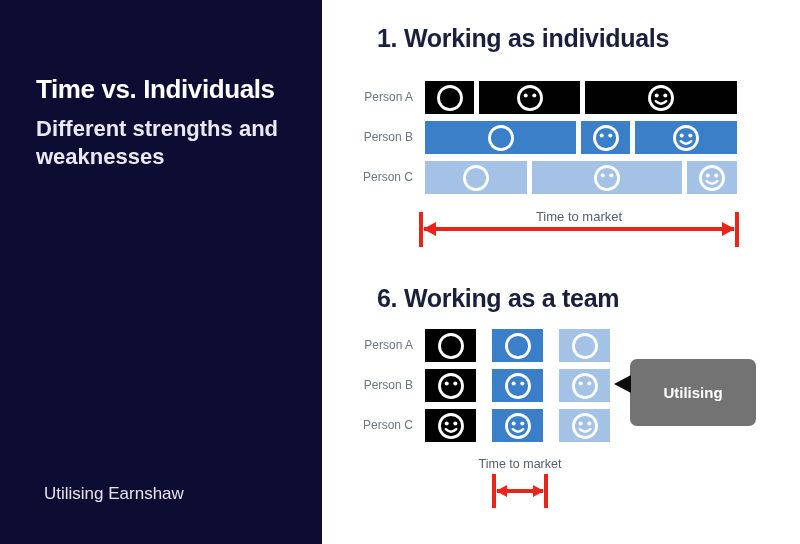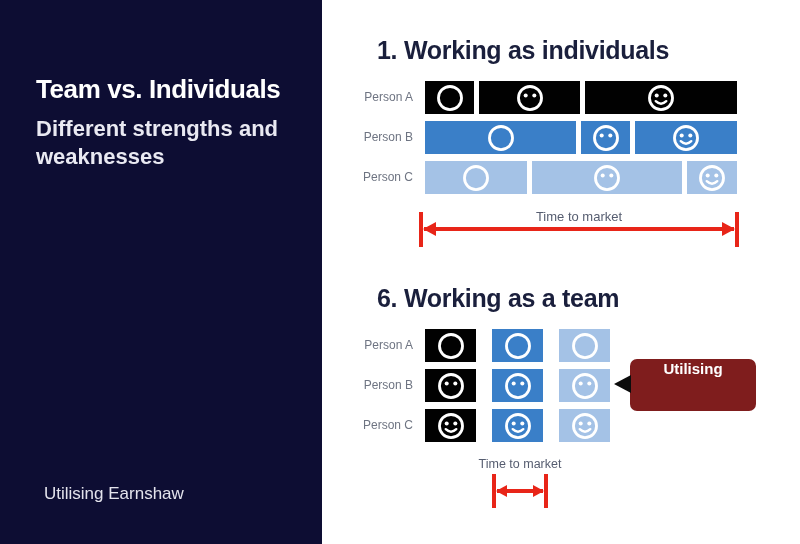--- a/index.html
+++ b/index.html
@@ -41,41 +41,41 @@
   .arrow1 .alabel{top:-3px;font-size:13px;}
   .arrow2{left:492px;top:474px;width:56px;height:34px;}
   .arrow2 .cap{height:34px;}
   .arrow2 .cap-l{left:0;} .arrow2 .cap-r{left:52px;}
   .arrow2 .aline{left:5px;right:5px;}
   .arrow2 .head{top:11px;}
   .arrow2 .head-l{left:4px;border-top:6px solid transparent;border-bottom:6px solid transparent;border-right:11px solid #e82518;}
   .arrow2 .head-r{right:4px;border-top:6px solid transparent;border-bottom:6px solid transparent;border-left:11px solid #e82518;}
   .arrow2 .alabel{top:-17px;font-size:12.5px;}
   
-  .callout{position:absolute;left:630px;top:359px;width:126px;height:52px;background:#7f1d1d;
-           border-radius:7px;display:flex;justify-content:center;}
+  .callout{position:absolute;left:630px;top:359px;width:126px;height:67px;background:#737373;
+           border-radius:7px;display:flex;align-items:center;justify-content:center;}
   .callout-text{text-align:center;color:#ffffff;font-weight:700;font-size:15px;line-height:1.27;}
   .tail{position:absolute;left:-16px;top:16px;width:0;height:0;
         border-top:9px solid transparent;border-bottom:9px solid transparent;
         border-right:17px solid #0c0c0c;}
 </style>
 </head>
 <body>
 
 <div class="stage">
 
   <aside class="sidebar">
-    <h1 class="sb-title">Team vs. Individuals</h1>
+    <h1 class="sb-title">Time vs. Individuals</h1>
     <p class="sb-sub">Different strengths and weaknesses</p>
     <div class="sb-author">Utilising Earnshaw</div>
   </aside>
 
   <main class="content">
 
-    <h2 class="sec-heading" style="top:36px">1. Working as individuals</h2>
+    <h2 class="sec-heading" style="top:24px">1. Working as individuals</h2>
     <div id="s1-rows">
         <div class="row" style="top: 81px;">
           <div class="person-label">Person A</div>
           <div class="bars">
             <div class="bar" style="width: 49px; background: rgb(1, 1, 1);">
               <svg width="30" height="30" viewBox="0 0 32 32">
                 <circle cx="16" cy="16" r="12.3" fill="none" stroke="#fff" stroke-width="3"></circle>
               </svg>
             </div>
             <div class="bar" style="width: 101px; background: rgb(1, 1, 1);">

